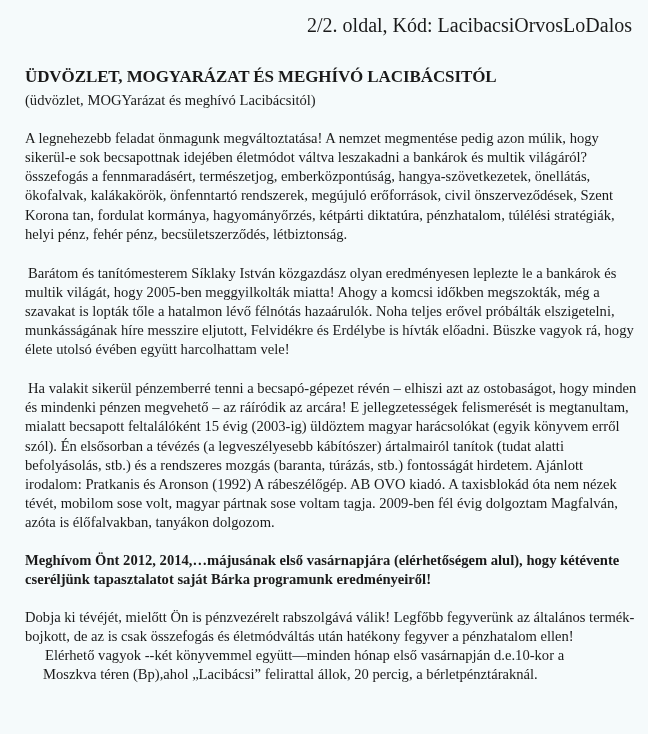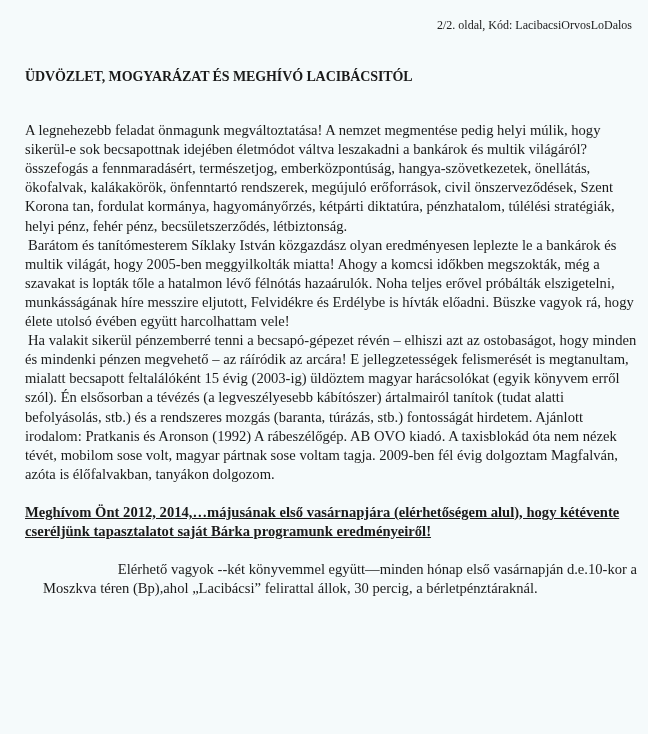--- a/index.html
+++ b/index.html
@@ -14,63 +14,65 @@
     overflow: hidden;
     font-family: "Liberation Serif", "DejaVu Serif", serif;
     color: #1a1a1a;
     font-size: 14.6px;
     line-height: 19.1px;
   }
   .page-code {
     position: absolute;
     top: 16px;
     right: 16px;
-    font-size: 12px;
+    font-size: 20px;
   }
   .content {
     position: absolute;
     left: 25px;
     top: 67px;
     width: 612px;
   }
   .title {
     font-weight: bold;
-    font-size: 14px;
-    margin: 0 0 16px 0;
+    font-size: 17px;
+    margin: 0 0 5px 0;
     letter-spacing: -0.1px;
   }
   .p { margin: 0; }
   .gap { height: 19px; }
-  .bold { font-weight: bold; text-decoration: underline; }
-  .indent1 { text-indent: 3px; }
+  .bold { font-weight: bold; }
+  .indent1 { text-indent: 3px; margin-top: 20px; }
   .contact {
     padding-left: 18px;
   }
-  .contact .first { text-indent: 2px; text-align: right; }
+  .contact .first { text-indent: 2px; }
 </style>
 </head>
 <body>
 
 <div class="page-code">2/2. oldal, Kód: LacibacsiOrvosLoDalos</div>
 
 <div class="content">
   <div class="title">ÜDVÖZLET, MOGYARÁZAT ÉS MEGHÍVÓ LACIBÁCSITÓL</div>
 
+  <p class="p">(üdvözlet, MOGYarázat és meghívó Lacibácsitól)</p>
 
   <div class="gap"></div>
 
-  <p class="p">A legnehezebb feladat önmagunk megváltoztatása! A nemzet megmentése pedig helyi múlik, hogy sikerül-e sok becsapottnak idejében életmódot váltva leszakadni a bankárok és multik világáról?</p>
+  <p class="p">A legnehezebb feladat önmagunk megváltoztatása! A nemzet megmentése pedig azon múlik, hogy sikerül-e sok becsapottnak idejében életmódot váltva leszakadni a bankárok és multik világáról?</p>
   <p class="p">összefogás a fennmaradásért, természetjog, emberközpontúság, hangya-szövetkezetek, önellátás, ökofalvak, kalákakörök, önfenntartó rendszerek, megújuló erőforrások, civil önszerveződések, Szent Korona tan, fordulat kormánya, hagyományőrzés, kétpárti diktatúra, pénzhatalom, túlélési stratégiák, helyi pénz, fehér pénz, becsületszerződés, létbiztonság.</p>
   <p class="p indent1">Barátom és tanítómesterem Síklaky István közgazdász olyan eredményesen leplezte le a bankárok és multik világát, hogy 2005-ben meggyilkolták miatta! Ahogy a komcsi időkben megszokták, még a szavakat is lopták tőle a hatalmon lévő félnótás hazaárulók. Noha teljes erővel próbálták elszigetelni, munkásságának híre messzire eljutott, Felvidékre és Erdélybe is hívták előadni. Büszke vagyok rá, hogy élete utolsó évében együtt harcolhattam vele!</p>
   <p class="p indent1">Ha valakit sikerül pénzemberré tenni a becsapó-gépezet révén – elhiszi azt az ostobaságot, hogy minden és mindenki pénzen megvehető – az ráíródik az arcára! E jellegzetességek felismerését is megtanultam, mialatt becsapott feltalálóként 15 évig (2003-ig) üldöztem magyar harácsolókat (egyik könyvem erről szól). Én elsősorban a tévézés (a legveszélyesebb kábítószer) ártalmairól tanítok (tudat alatti befolyásolás, stb.) és a rendszeres mozgás (baranta, túrázás, stb.) fontosságát hirdetem. Ajánlott irodalom: Pratkanis és Aronson (1992) A rábeszélőgép. AB OVO kiadó. A taxisblokád óta nem nézek tévét, mobilom sose volt, magyar pártnak sose voltam tagja. 2009-ben fél évig dolgoztam Magfalván, azóta is élőfalvakban, tanyákon dolgozom.</p>
 
   <div class="gap"></div>
 
   <p class="p bold">Meghívom Önt 2012, 2014,…májusának első vasárnapjára (elérhetőségem alul), hogy kétévente cseréljünk tapasztalatot saját Bárka programunk eredményeiről!</p>
 
   <div class="gap"></div>
 
+  <p class="p">Dobja ki tévéjét, mielőtt Ön is pénzvezérelt rabszolgává válik! Legfőbb fegyverünk az általános termék-bojkott, de az is csak összefogás és életmódváltás után hatékony fegyver a pénzhatalom ellen!</p>
 
   <div class="contact">
     <p class="p first">Elérhető vagyok --két könyvemmel együtt—minden hónap első vasárnapján d.e.10-kor a</p>
-    <p class="p">Moszkva téren (Bp),ahol „Lacibácsi” felirattal állok, 30 percig, a bérletpénztáraknál.</p>
+    <p class="p">Moszkva téren (Bp),ahol „Lacibácsi” felirattal állok, 20 percig, a bérletpénztáraknál.</p>
   </div>
 </div>
 
 </body></html>

